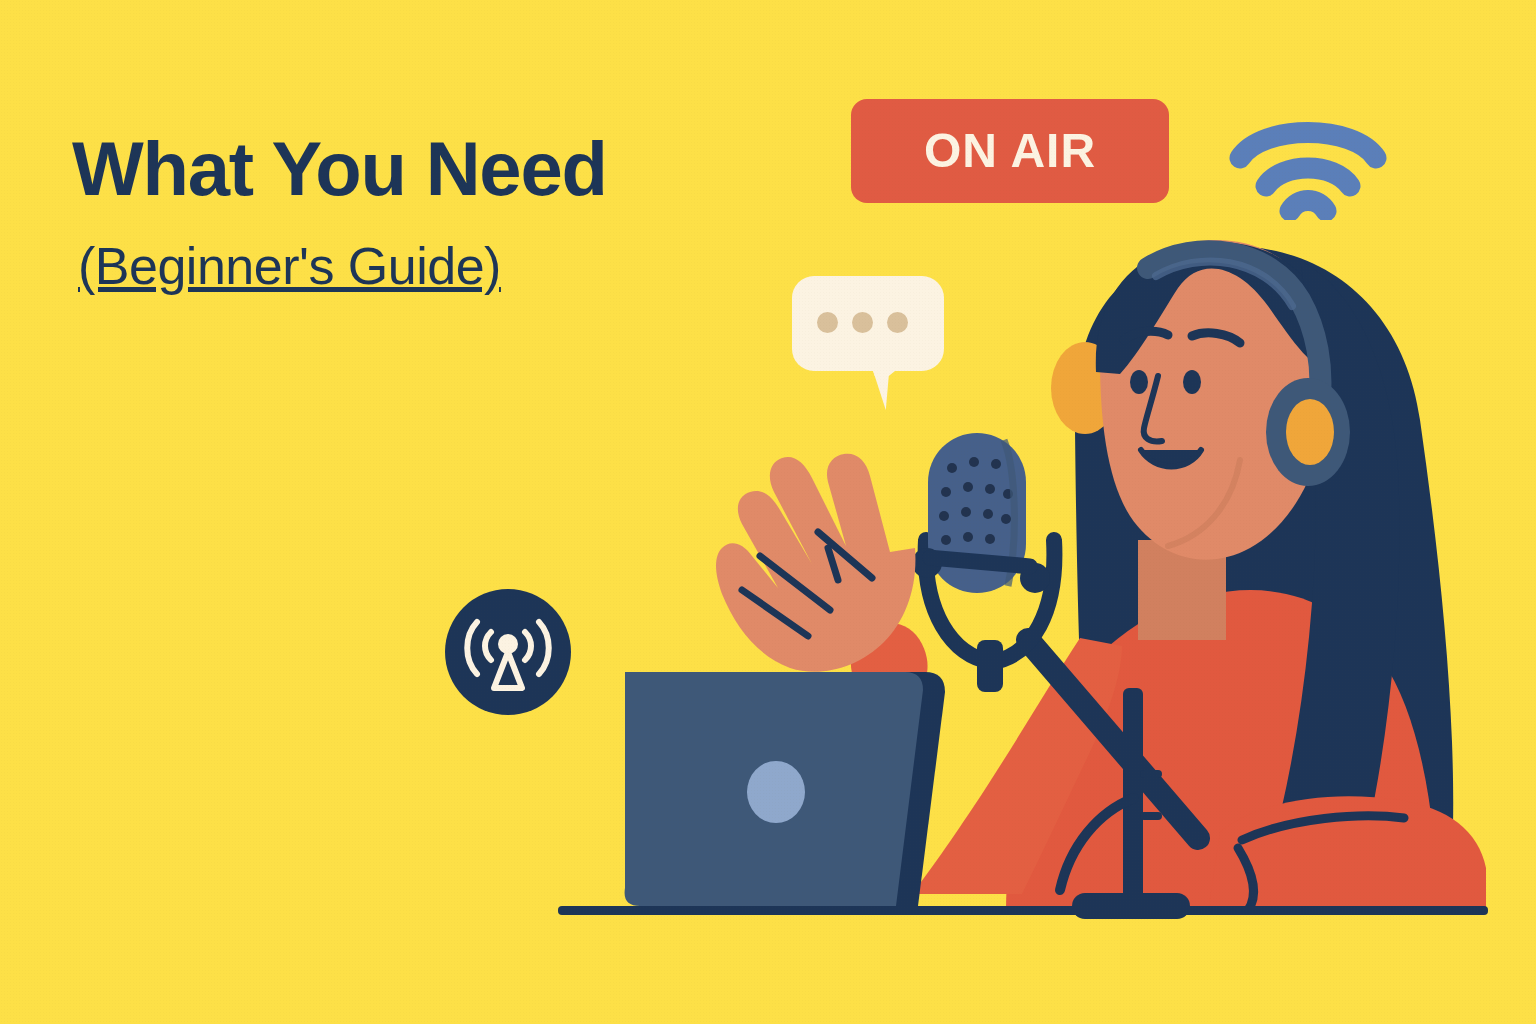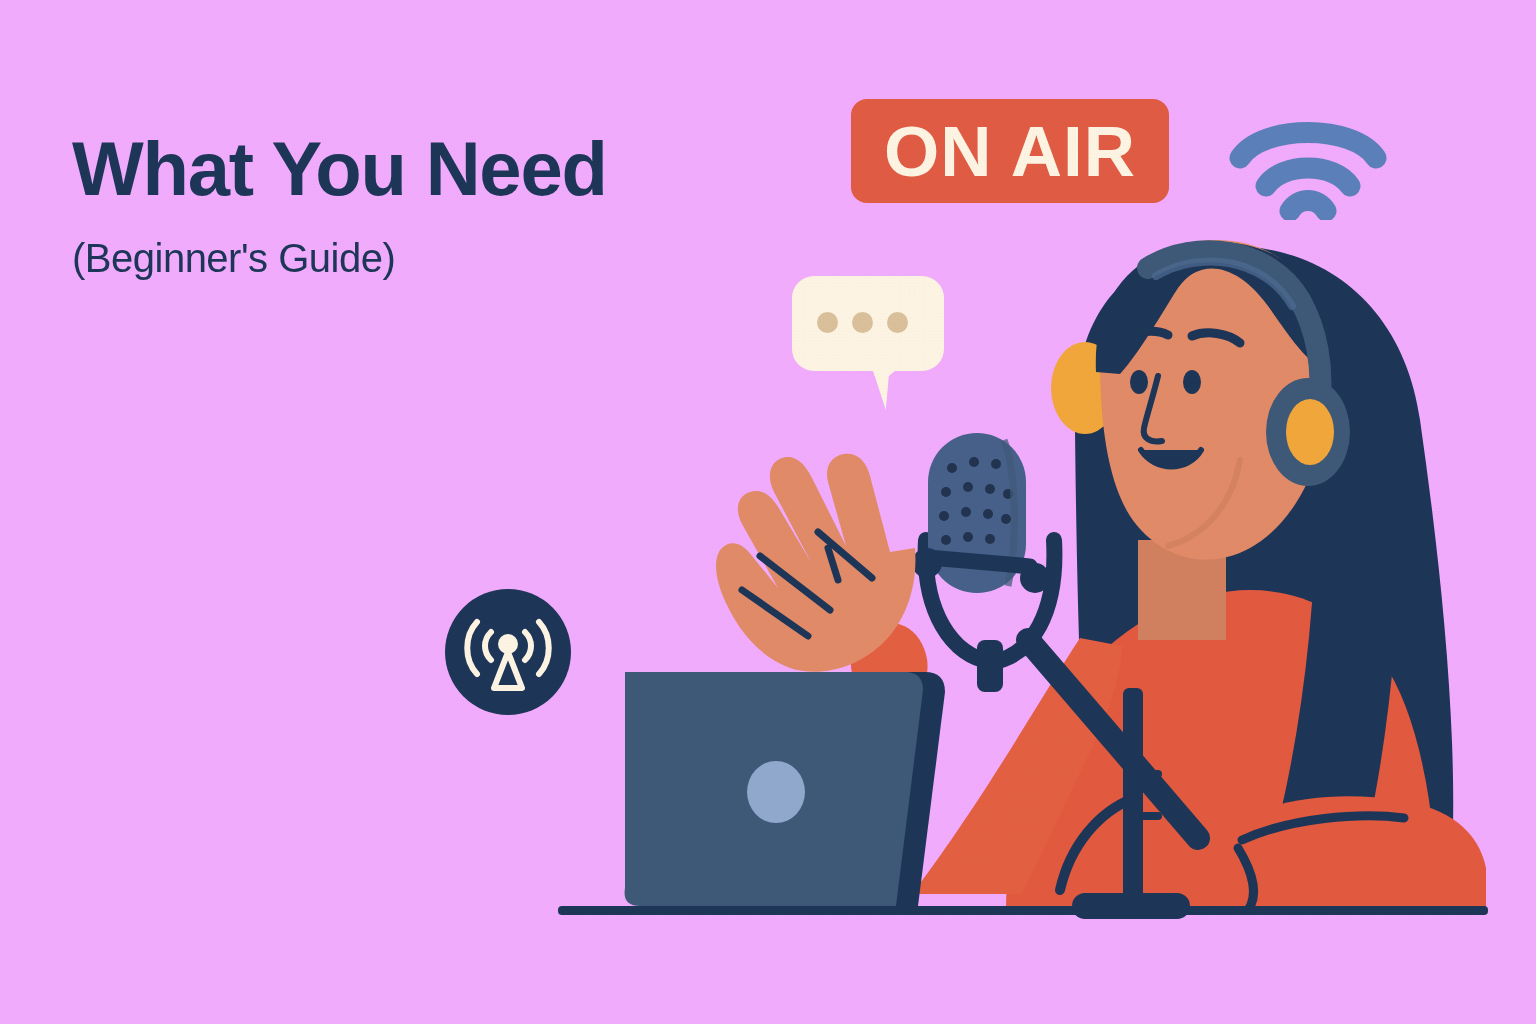--- a/index.html
+++ b/index.html
@@ -5,21 +5,21 @@
   html, body {
     margin: 0;
     padding: 0;
     background: #ffffff;
   }
   #canvas {
     position: relative;
     width: 1536px;
     height: 1024px;
     overflow: hidden;
-    background: #f0abfc;
+    background: #fde047;
     font-family: "Liberation Sans", sans-serif;
   }
   #bg-noise {
     position: absolute;
     inset: 0;
     pointer-events: none;
     opacity: .05;
     background-image:
       radial-gradient(rgba(120,90,50,.55) .6px, transparent .7px),
       radial-gradient(rgba(120,90,50,.35) .5px, transparent .6px);
@@ -40,44 +40,45 @@
     color: #1D3557;
     font-size: 76px;
     font-weight: 700;
     line-height: 1.08;
     letter-spacing: -1.2px;
     white-space: nowrap;
     margin: 0;
   }
   #subhead {
     color: #1D3557;
-    font-size: 40px;
+    font-size: 52px;
     font-weight: 400;
     letter-spacing: -0.5px;
-    margin: 26px 0 0 0;
+    margin: 26px 0 0 6px;
     white-space: nowrap;
+    text-decoration: underline;
   }
 
   
   #on-air-badge {
     position: absolute;
     left: 851px;
     top: 99px;
     width: 318px;
     height: 104px;
     background: #E05B43;
     border-radius: 16px;
     display: flex;
     align-items: center;
     justify-content: center;
     z-index: 30;
   }
   #on-air-label {
     color: #FCF3E2;
-    font-size: 71px;
+    font-size: 48px;
     font-weight: 700;
     letter-spacing: 1px;
     line-height: 1;
   }
 
   
   #wifi-icon { position: absolute; left: 1228px; top: 112px; z-index: 30; }
 
   
   #speech-bubble {

